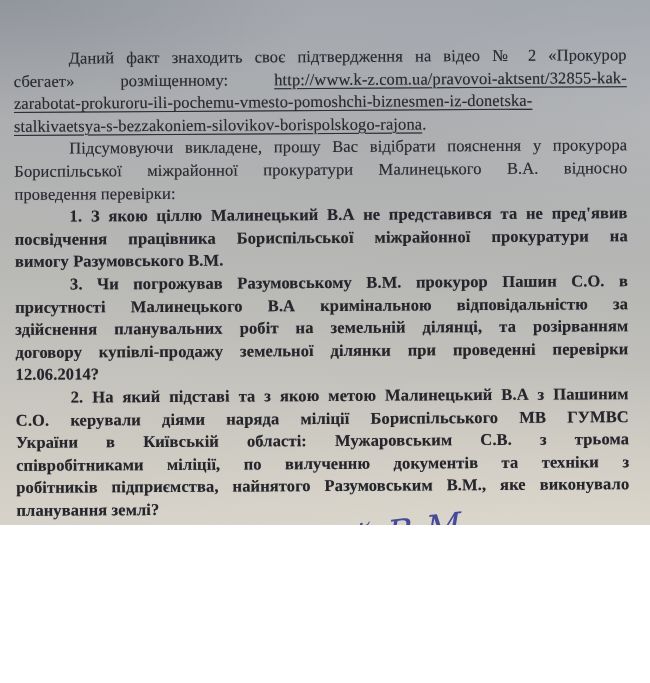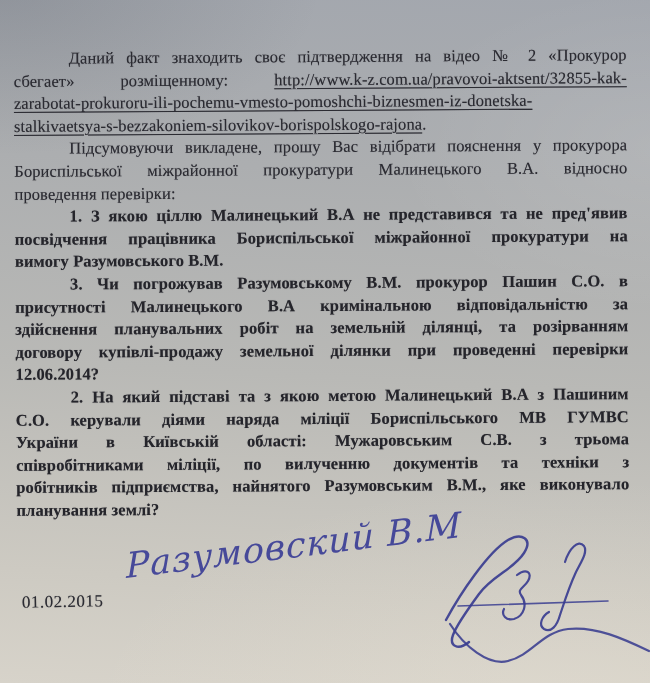--- a/index.html
+++ b/index.html
@@ -1,18 +1,18 @@
 <!DOCTYPE html>
 <html><head>
 <meta charset="utf-8">
 <style>
   html,body{margin:0;padding:0;}
   .photo{
     position:relative;
-    width:650px;height:683px;
+    width:650px;height:525px;
     overflow:hidden;
     background:
       radial-gradient(120% 55% at 88% 104%, rgba(240,232,216,0.30), transparent 62%),
       radial-gradient(90% 45% at 0% -2%, rgba(58,64,76,0.20), transparent 55%),
       radial-gradient(70% 40% at 102% 22%, rgba(255,255,255,0.10), transparent 60%),
       linear-gradient(183deg,#a3a7ae 0%,#acaeb0 26%,#b9b9b6 55%,#cdcac2 84%,#d7d3ca 100%);
     font-family:"Liberation Serif","DejaVu Serif",serif;
   }
   .text-block{
     position:absolute;left:15px;right:22px;top:46px;

